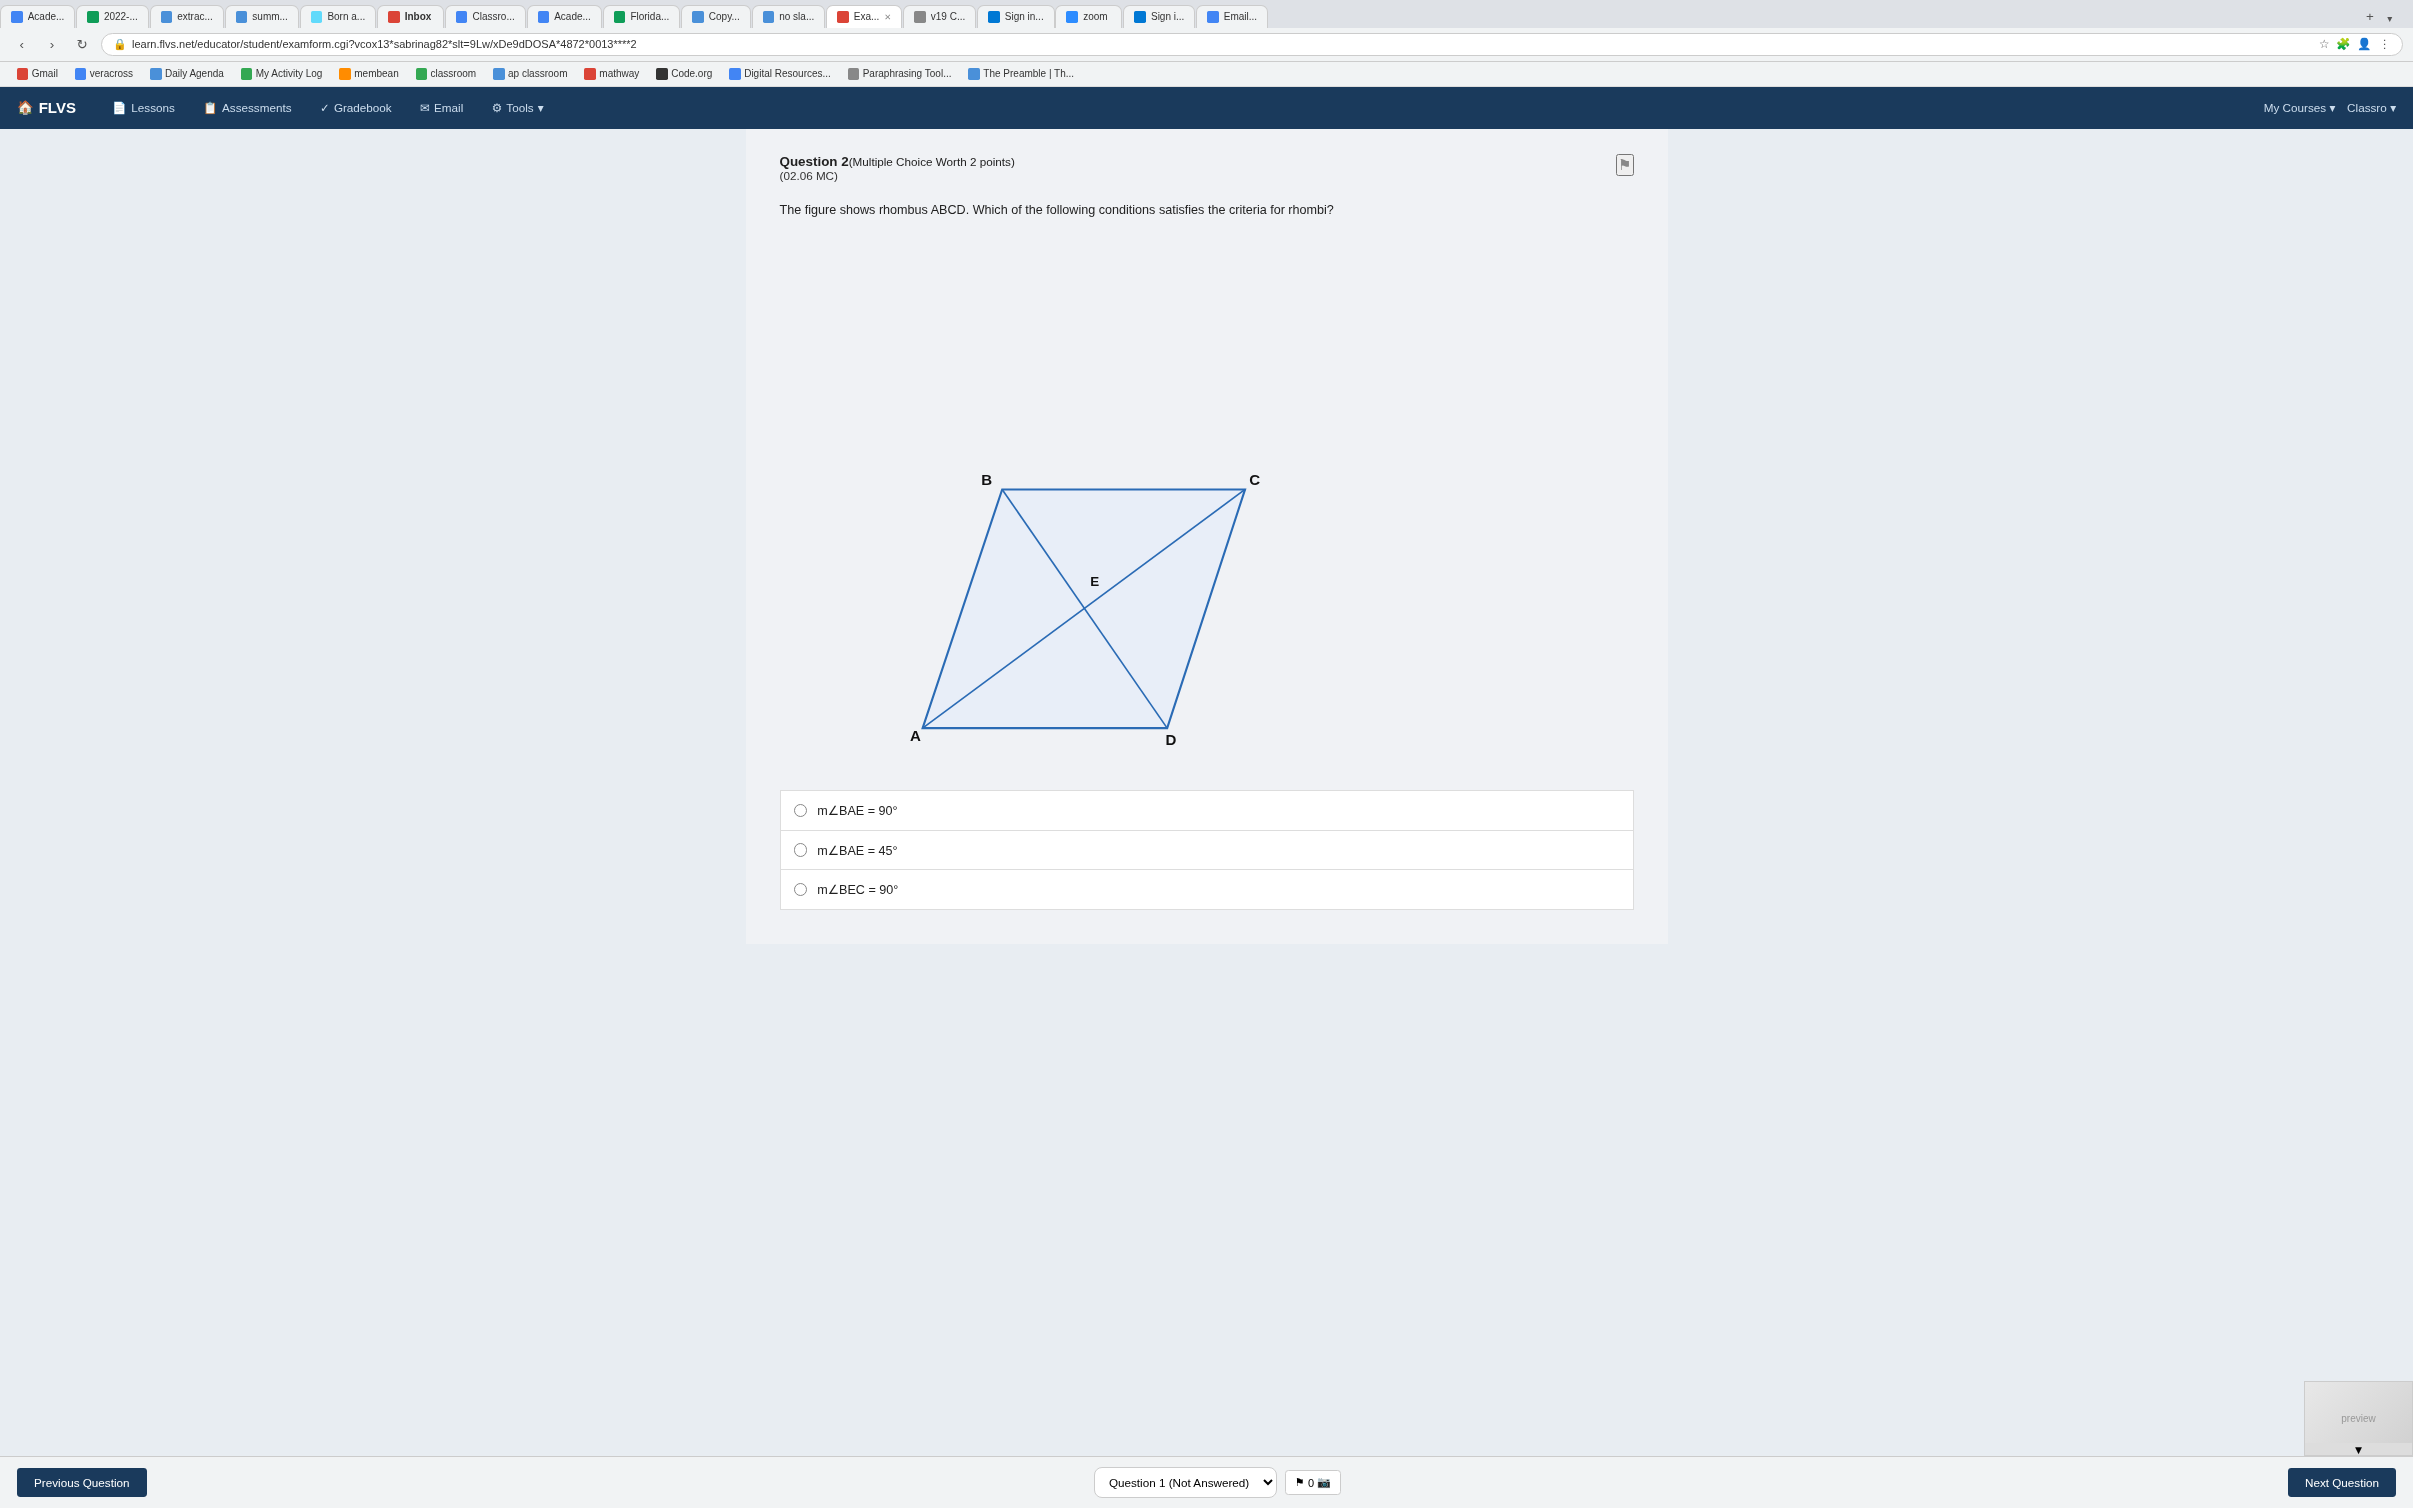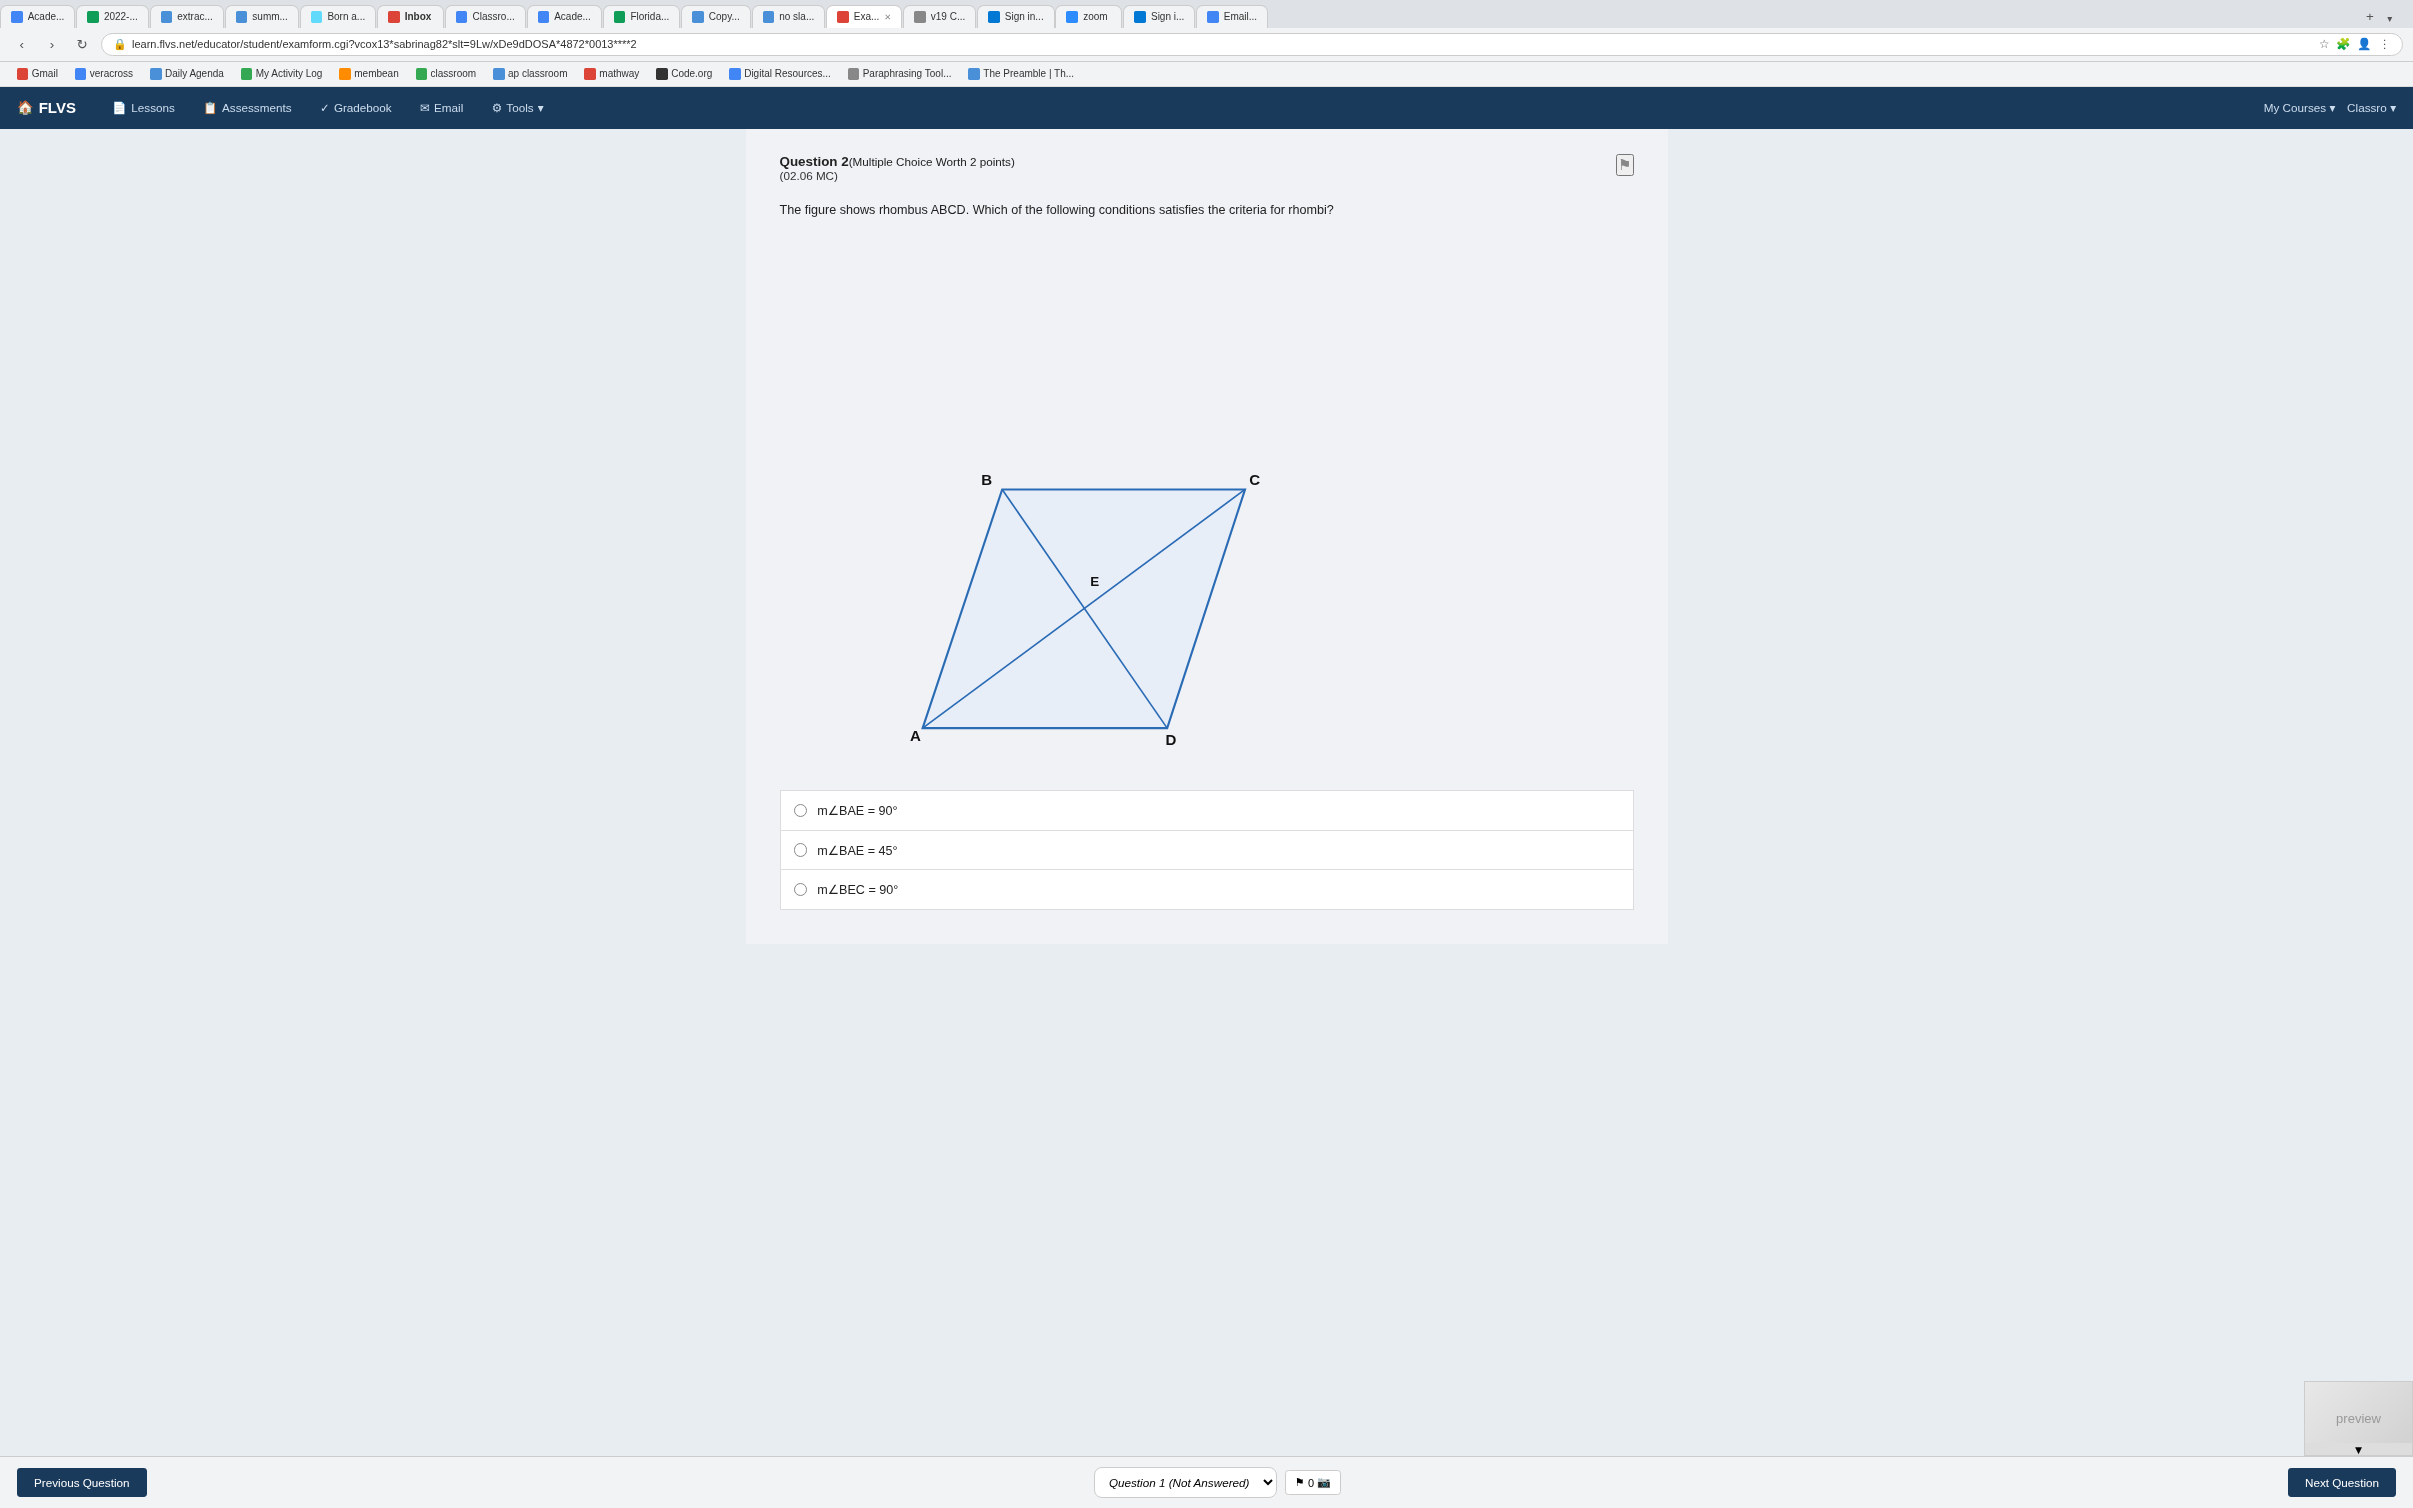--- a/index.html
+++ b/index.html
@@ -49,21 +49,21 @@
     
     .answer-choices { display: flex; flex-direction: column; gap: 0; }
     .answer-choice { display: flex; align-items: center; gap: 10px; padding: 11.7px 13.4px; background: #fff; border: 0.8px solid #ddd; cursor: pointer; font-size: 12.6px; color: #222; }
     .answer-choice:not(:last-child) { border-bottom: none; }
     .radio-circle { width: 13.4px; height: 13.4px; border-radius: 50%; border: 1.7px solid #888; flex-shrink: 0; background: #fff; }
 
     
     .bottom-bar { position: fixed; bottom: 0; left: 0; right: 0; background: #f1f3f4; border-top: 0.8px solid #ccc; display: flex; align-items: center; justify-content: space-between; padding: 8.4px 17px; height: 52px; z-index: 100; }
     .prev-btn, .next-btn { background: #1a3a5c; color: #fff; border: none; border-radius: 3.4px; padding: 8.4px 17px; font-size: 11.7px; cursor: pointer; font-weight: 500; }
     .question-nav { display: flex; align-items: center; gap: 8.4px; }
-    .question-select { padding: 6.7px 10px; border: 0.8px solid #ccc; border-radius: 8px; font-size: 11.7px; background: #fff; cursor: pointer; font-style: italic; }
+    .question-select { padding: 6.7px 10px; border: 0.8px solid #ccc; border-radius: 8px; font-size: 11.7px; background: #fff; cursor: pointer; }
     .flag-count { display: flex; align-items: center; gap: 3.4px; background: #fff; border: 0.8px solid #ccc; border-radius: 3.4px; padding: 5px 8.4px; font-size: 11px; }
 
     
     .side-thumbnail { position: fixed; right: 0; bottom: 52px; width: 109px; height: 75px; background: #f0f0f0; border: 0.8px solid #ccc; overflow: hidden; }
     .side-thumb-inner { width: 100%; height: 100%; background: linear-gradient(135deg, #e8e8e8 0%, #d0d0d0 100%); display: flex; align-items: center; justify-content: center; font-size: 8.4px; color: #888; }
     .scroll-indicator { position: absolute; left: 0; bottom: 0; width: 100%; height: 11.7px; background: #ddd; display: flex; align-items: center; justify-content: center; cursor: pointer; }
   </style>
 </head>
 <body>
 
@@ -295,21 +295,21 @@
         </div>
         <div class="answer-choice">
           <div class="radio-circle"></div>
           <span>m∠BEC = 90°</span>
         </div>
       </div>
   </div>
 
   <div class="side-thumbnail">
     <div class="side-thumb-inner">
-      <span style="font-size:13px; color:#999; text-align:center;">preview</span>
+      <span style="font-size:10px; color:#999; text-align:center;">preview</span>
     </div>
     <div class="scroll-indicator">▼</div>
   </div>
 </div>
 
 <div class="bottom-bar">
   <button class="prev-btn">Previous Question</button>
 
   <div class="question-nav">
     <select class="question-select">

